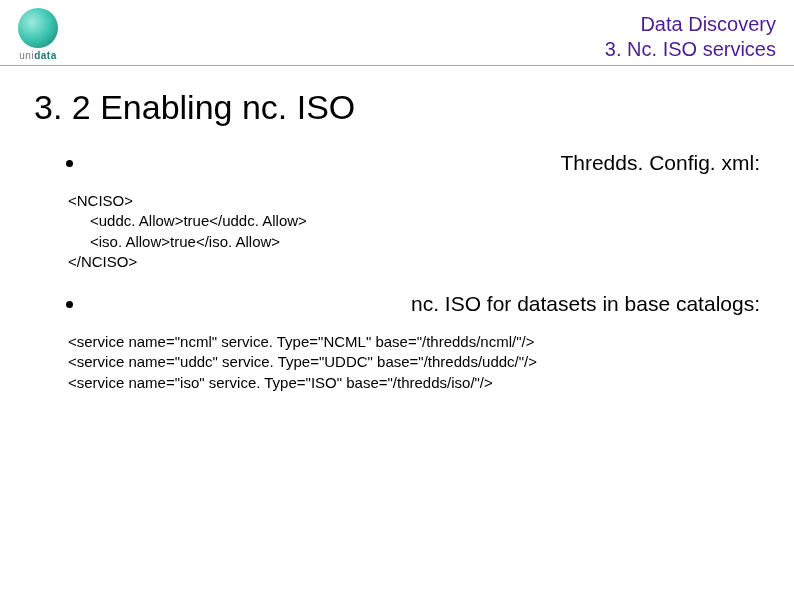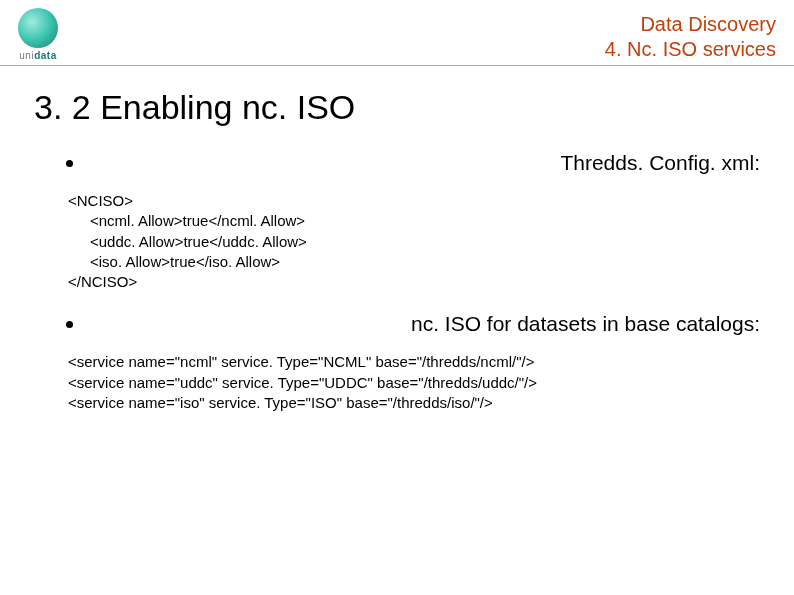--- a/index.html
+++ b/index.html
@@ -36,21 +36,21 @@
     font-size: 10px;
     letter-spacing: 0.5px;
     color: #444;
     margin-top: 2px;
   }
   .logo-text .u { color: #7a7a7a; }
   .logo-text .d { color: #1a7c6e; font-weight: bold; }
   .header-right {
     margin-left: auto;
     text-align: right;
-    color: #c2410c;
+    color: #4c1d95;
     font-size: 20px;
     line-height: 1.25;
     padding-top: 4px;
   }
   .content {
     padding: 22px 34px 0 34px;
   }
   .title {
     font-size: 34px;
     font-weight: normal;
@@ -88,35 +88,34 @@
 
 <div class="header">
   <div class="logo">
     <div class="logo-circle"></div>
     <div class="logo-text">
       <span class="u">uni</span><span class="d">data</span>
     </div>
   </div>
   <div class="header-right">
     <div>Data Discovery</div>
-    <div>4. Nc. ISO services</div>
+    <div>3. Nc. ISO services</div>
   </div>
 </div>
 
 <div class="content">
   <h1 class="title">3. 2 Enabling nc. ISO</h1>
 
   <div class="bullet-row">
     <span class="dot"></span>
     <span class="bullet-text">Thredds. Config. xml:</span>
   </div>
 
   <div class="code-block">
     <div>&lt;NCISO&gt;</div>
-    <div class="code-indent">&lt;ncml. Allow&gt;true&lt;/ncml. Allow&gt;</div>
     <div class="code-indent">&lt;uddc. Allow&gt;true&lt;/uddc. Allow&gt;</div>
     <div class="code-indent">&lt;iso. Allow&gt;true&lt;/iso. Allow&gt;</div>
     <div>&lt;/NCISO&gt;</div>
   </div>
 
   <div class="bullet-row">
     <span class="dot"></span>
     <span class="bullet-text">nc. ISO for datasets in base catalogs:</span>
   </div>
 

